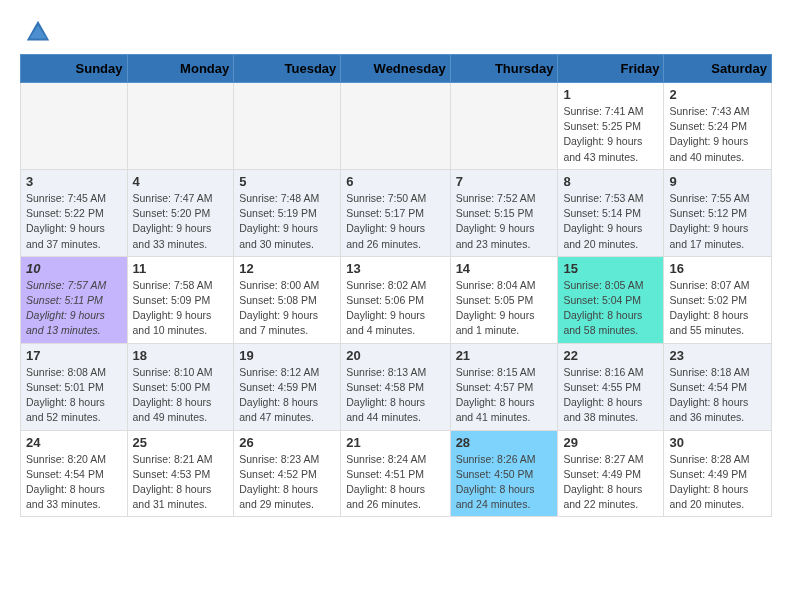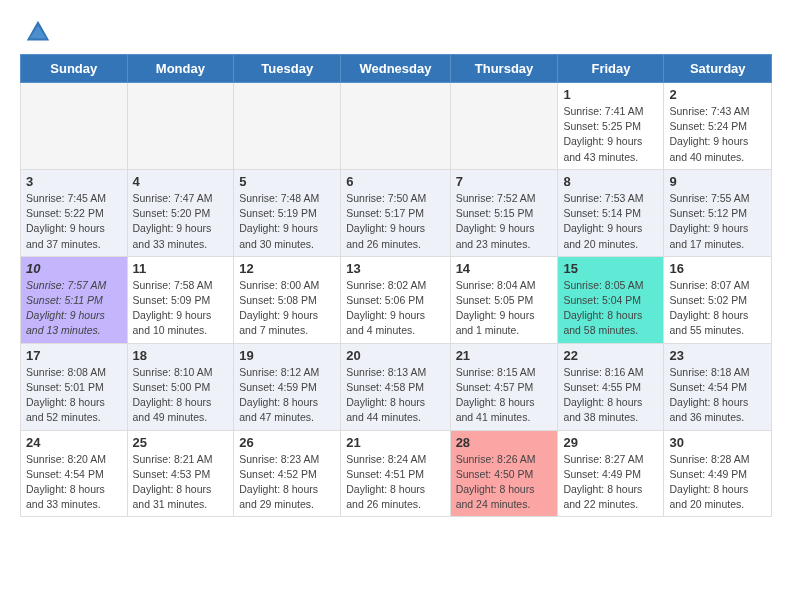--- a/index.html
+++ b/index.html
@@ -56,25 +56,25 @@
       border-collapse: collapse;
       padding: 0 10px;
       margin: 0 10px;
       width: calc(100% - 20px);
     }
     .calendar-wrapper {
       padding: 0 10px 10px 10px;
     }
     .calendar th {
       background-color: #3375b7;
-      color: #ffffff;
+      color: #000000;
       padding: 6px 4px;
       font-size: 13px;
       font-weight: bold;
-      text-align: center;
+      text-align: right;
       border: 1px solid #5590c8;
     }
     .calendar td {
       vertical-align: top;
       padding: 4px 5px;
       border: 1px solid #ddd;
       font-size: 11px;
       color: #333;
       background: #fff;
       width: 113px;
@@ -252,21 +252,21 @@
             <div class="day-info">Sunrise: 8:21 AM<br>Sunset: 4:53 PM<br>Daylight: 8 hours<br>and 31 minutes.</div>
           </td>
           <td style="background: rgb(255, 255, 255);">
             <span class="day-number">26</span>
             <div class="day-info">Sunrise: 8:23 AM<br>Sunset: 4:52 PM<br>Daylight: 8 hours<br>and 29 minutes.</div>
           </td>
           <td style="background: rgb(255, 255, 255);">
             <span class="day-number">21</span>
             <div class="day-info">Sunrise: 8:24 AM<br>Sunset: 4:51 PM<br>Daylight: 8 hours<br>and 26 minutes.</div>
           </td>
-          <td style="background: #fca5a5; margin-left: 46px;">
+          <td style="background: #7dd3fc; margin-left: 46px;">
             <span class="day-number">28</span>
             <div class="day-info">Sunrise: 8:26 AM<br>Sunset: 4:50 PM<br>Daylight: 8 hours<br>and 24 minutes.</div>
           </td>
           <td style="background: rgb(255, 255, 255);">
             <span class="day-number">29</span>
             <div class="day-info">Sunrise: 8:27 AM<br>Sunset: 4:49 PM<br>Daylight: 8 hours<br>and 22 minutes.</div>
           </td>
           <td style="background: rgb(255, 255, 255);">
             <span class="day-number">30</span>
             <div class="day-info">Sunrise: 8:28 AM<br>Sunset: 4:49 PM<br>Daylight: 8 hours<br>and 20 minutes.</div>

